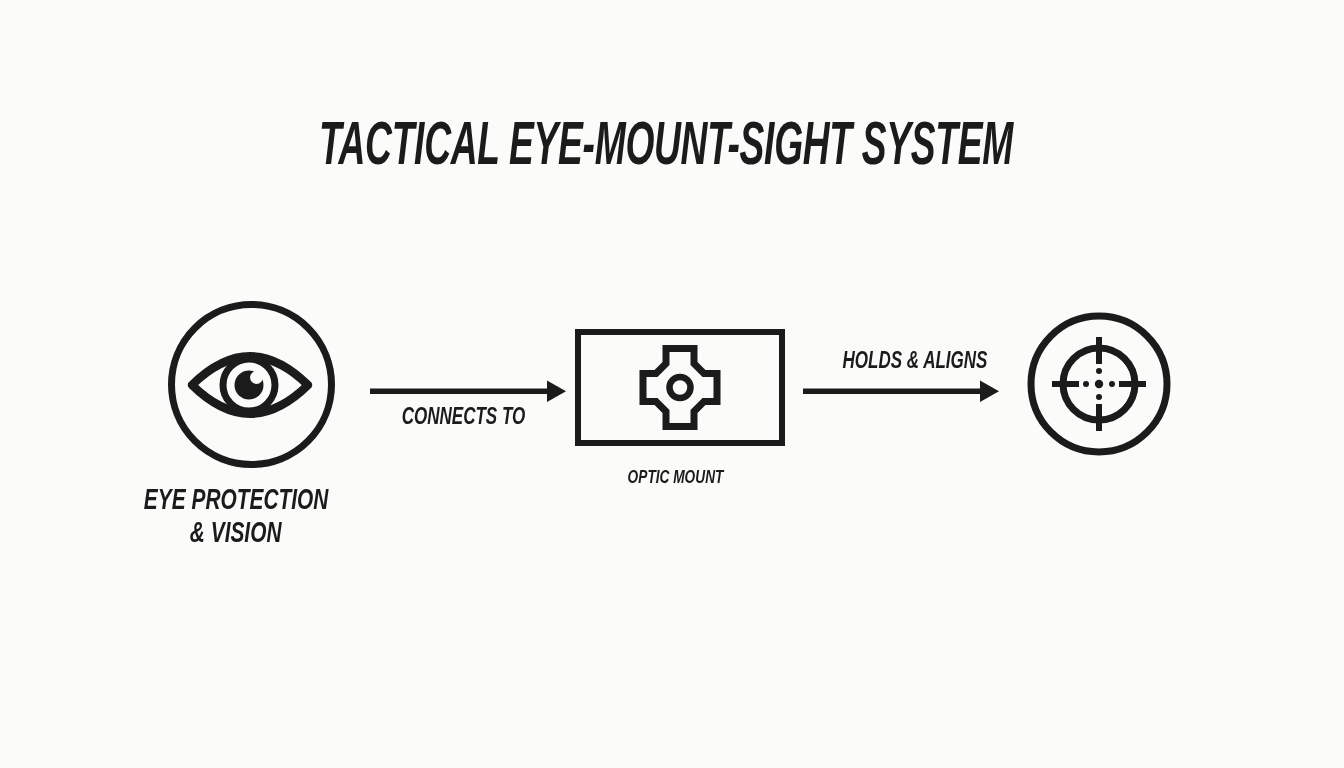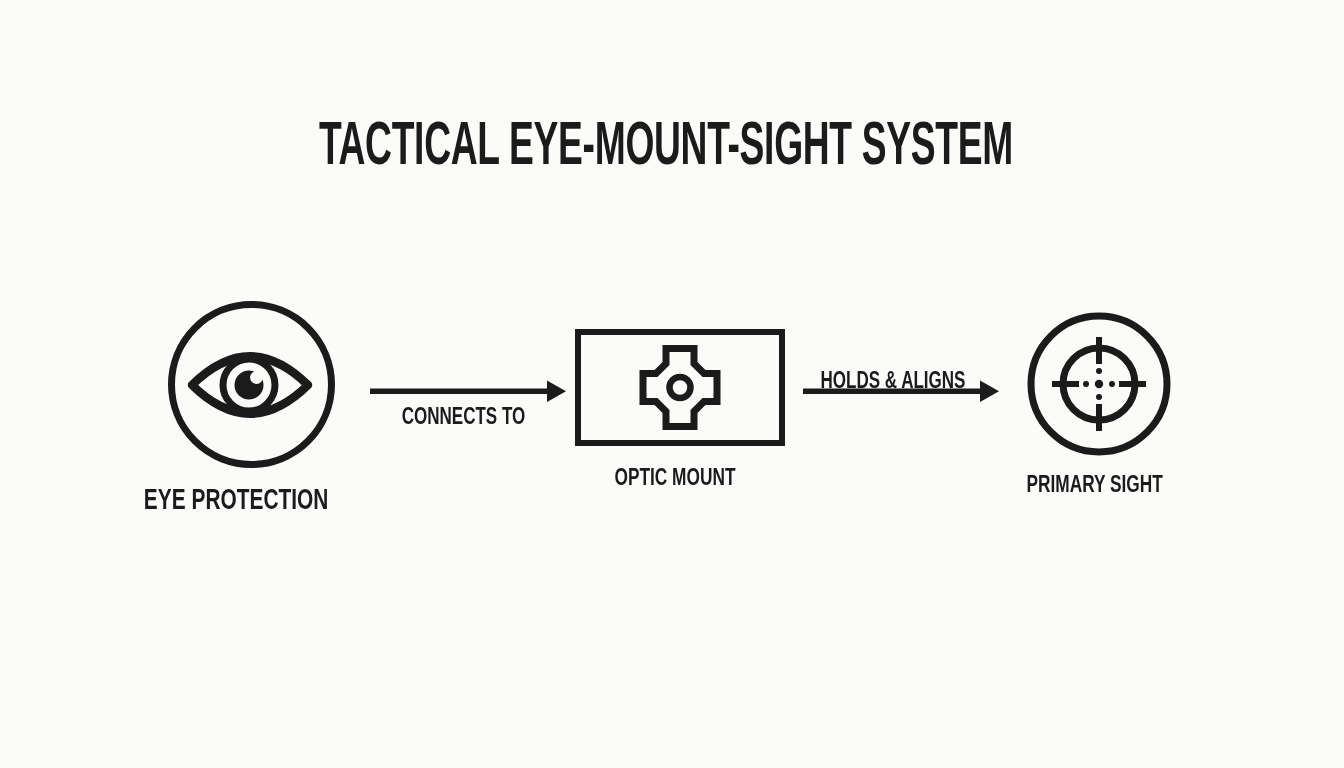--- a/index.html
+++ b/index.html
@@ -1,36 +1,36 @@
 <!DOCTYPE html>
 <html style="--ink: #1b1b1b; --bg: #fbfbfa;"><head>
 <meta charset="utf-8">
 <style>
   :root { --ink:#1b1b1b; --bg:#fbfbfa; }
   * { margin:0; padding:0; box-sizing:border-box; }
   html,body { width:1344px; height:768px; overflow:hidden; }
   body { background:var(--bg); font-family:"Liberation Sans", sans-serif; color:var(--ink); }
-  .canvas { position:relative; width:1344px; height:651px; background:var(--bg); }
+  .canvas { position:relative; width:1344px; height:651px; background:var(--bg);font-style:italic; }
 
   .abs { position:absolute; }
   .label { position:absolute; text-align:center; font-weight:bold; color:var(--ink); }
   .cond { display:inline-block; white-space:pre; transform:scaleX(0.72); transform-origin:50% 50%; }
 
   .title-block { left:0; top:113px; width:1332px; font-size:61px; line-height:61px; letter-spacing:-0.5px; }
   .title-block .cond { transform:scaleX(0.61); }
 
-  .node-label { font-size:24px; line-height:33px; }
+  .node-label { font-size:19px; line-height:33px; }
   .eye-label   { left:76px;  top:483px; width:320px; font-size:29px; }
   .mount-label { left:515px; top:460px; width:320px; }
   .sight-label { left:935px; top:467px; width:320px; }
 
   .arrow-label { font-size:23px; line-height:24px; }
   .arrow-label .cond { transform:scaleX(0.74); }
   .arrow1-label { left:343px; top:356px; width:240px;margin-top:48px; }
-  .arrow2-label { left:773px; top:368px; width:240px; }
+  .arrow2-label { left:773px; top:348px; width:240px;text-align:right; }
 
   .eye-svg   { left:164px;  top:297px; }
   .mount-svg { left:575px;  top:329px; }
   .sight-svg { left:1025px; top:309px; }
   .arrow1-svg { left:368px; top:378px; }
   .arrow2-svg { left:801px; top:378px; }
 
   svg { display:block; color:var(--ink); }
 </style>
 </head>
@@ -44,20 +44,21 @@
     <svg width="175" height="175" viewBox="0 0 175 175">
       <circle cx="87.5" cy="87.5" r="80" fill="none" stroke="currentColor" stroke-width="7"></circle>
       <path d="M 28 88 Q 86 31 144 88 Q 86 145 28 88 Z" fill="none" stroke="currentColor" stroke-width="8.5" stroke-linejoin="round"></path>
       <circle cx="85" cy="88" r="26" fill="none" stroke="currentColor" stroke-width="7"></circle>
       <circle cx="85" cy="88" r="14.5" fill="currentColor"></circle>
       <circle cx="92.5" cy="80.5" r="6.5" fill="var(--bg)"></circle>
     </svg>
   </div>
   <div class="label node-label eye-label">
     <div><span class="cond">EYE PROTECTION</span></div>
+    <div><span class="cond">&amp; VISION</span></div>
   </div>
 
   <div class="label arrow-label arrow1-label"><span class="cond">CONNECTS TO</span></div>
   <div class="abs arrow1-svg">
     <svg width="200" height="26" viewBox="0 0 200 26">
       <rect x="2" y="10.5" width="180" height="5.5" fill="currentColor"></rect>
       <polygon points="179,2.5 198,13.2 179,24" fill="currentColor"></polygon>
     </svg>
   </div>
 
@@ -86,15 +87,14 @@
       <line x1="74" y1="95" x2="74" y2="122" stroke="currentColor" stroke-width="6"></line>
       <line x1="27" y1="75" x2="54" y2="75" stroke="currentColor" stroke-width="6"></line>
       <line x1="94" y1="75" x2="121" y2="75" stroke="currentColor" stroke-width="6"></line>
       <circle cx="74" cy="75" r="4.2" fill="currentColor"></circle>
       <circle cx="74" cy="62" r="3" fill="currentColor"></circle>
       <circle cx="74" cy="88" r="3" fill="currentColor"></circle>
       <circle cx="61" cy="75" r="3" fill="currentColor"></circle>
       <circle cx="87" cy="75" r="3" fill="currentColor"></circle>
     </svg>
   </div>
-  <div class="label node-label sight-label"><span class="cond">PRIMARY SIGHT</span></div>
 
 </div>
 
 </body></html>

